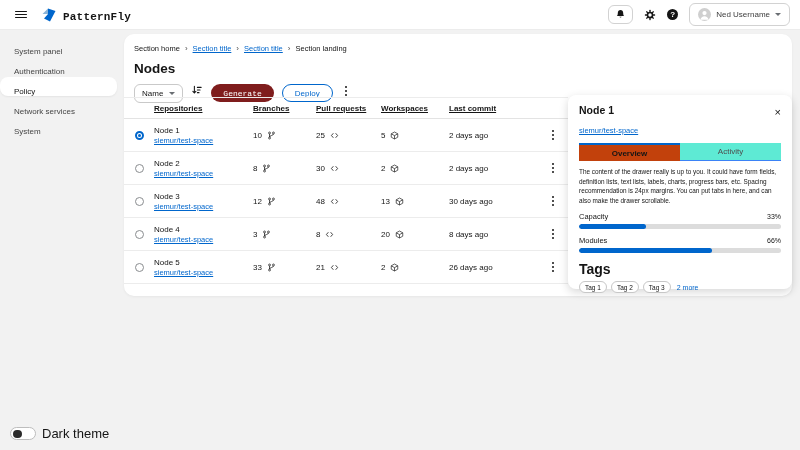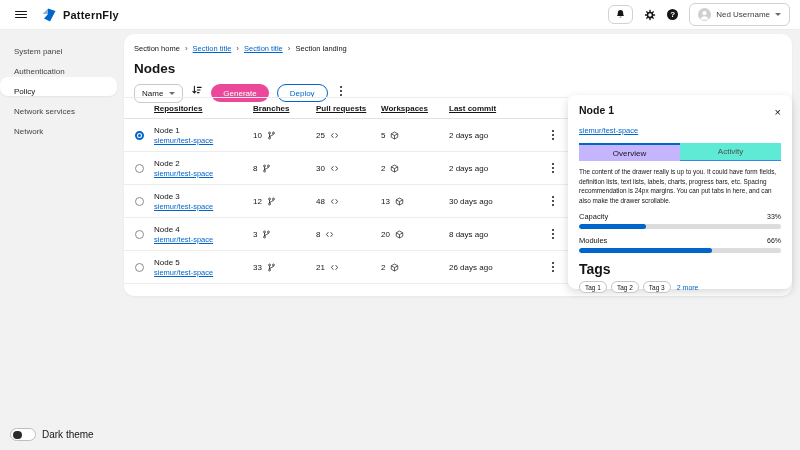--- a/index.html
+++ b/index.html
@@ -11,21 +11,21 @@
   }
   button{font-family:inherit;}
 
   
   .masthead{position:absolute;top:0;left:0;right:0;height:30px;background:#fff;
     border-bottom:1px solid #ececec;display:flex;align-items:center;padding:0 10px;
     box-sizing:border-box;z-index:6;}
   .hamburger{width:22px;height:20px;background:none;border:none;padding:0;cursor:pointer;
     display:flex;align-items:center;justify-content:center;}
   .bars i{display:block;width:12px;height:1.6px;background:#151515;margin:1.5px 0;border-radius:1px;}
-  .brand{display:flex;align-items:center;gap:6px;margin-left:9px;}
+  .brand{display:flex;align-items:flex-end;gap:6px;margin-left:9px;font-family:Liberation Mono, monospace;}
   .brand-name{font-size:11px;font-weight:bold;letter-spacing:.2px;}
   .mast-right{margin-left:auto;display:flex;align-items:center;gap:11px;}
   .icon-btn{background:none;border:none;padding:0;cursor:pointer;display:flex;align-items:center;justify-content:center;}
   .bell-btn{width:25px;height:19px;border:1px solid #d2d2d2;border-radius:6px;background:#fff;}
   .help-circle{width:11px;height:11px;border-radius:50%;background:#151515;color:#fff;
     font-size:8px;font-weight:bold;display:flex;align-items:center;justify-content:center;line-height:1;}
   .user-chip{display:flex;align-items:center;gap:5px;height:21px;padding:0 8px;background:#fff;
     border:1px solid #d2d2d2;border-radius:6px;cursor:pointer;}
   .user-chip .uname{font-size:8px;color:#3d3d3d;}
   .avatar{width:13px;height:13px;border-radius:50%;background:#cfcfcf;overflow:hidden;
@@ -38,36 +38,36 @@
     padding-top:7px;box-sizing:border-box;}
   .nav-item{height:19px;display:flex;align-items:flex-end;padding-left:14px;margin:0 3px 1px 0;
     font-size:8px;color:#454545;cursor:pointer;border-radius:8px;}
   .nav-item.current{background:#fff;color:#151515;box-shadow:0 1px 2px rgba(0,0,0,.06);}
 
   
   .theme{position:absolute;left:10px;bottom:9px;display:flex;align-items:center;gap:6px;}
   .switch{width:26px;height:13px;border-radius:7px;border:1px solid #bdbdbd;background:#fff;
     position:relative;padding:0;cursor:pointer;}
   .knob{position:absolute;left:2px;top:1.5px;width:8.5px;height:8.5px;border-radius:50%;background:#2b2b2b;}
-  .theme-label{font-size:10px;}
+  .theme-label{font-size:13px;}
 
   
   .card{position:absolute;left:124px;top:34px;width:668px;height:262px;background:#fff;
     border-radius:10px;box-shadow:0 1px 3px rgba(0,0,0,.05);}
   .breadcrumb{display:flex;align-items:center;gap:5px;padding:10px 0 0 10px;font-size:7.5px;}
   .crumb{color:#151515;}
   .crumb-link{color:#0066cc;text-decoration:underline;cursor:pointer;}
   .crumb-sep{color:#4d4d4d;font-size:8px;line-height:1;}
   .page-title{font-size:13.5px;font-weight:bold;margin:8px 0 0 10px;}
 
   .toolbar{display:flex;align-items:flex-start;gap:8px;margin:8px 0 0 10px;}
   .select{display:flex;align-items:center;gap:6px;height:17px;padding:0 7px;background:#fff;
     border:1px solid #c9c9c9;border-radius:6px;font-size:8px;cursor:pointer;}
   .btn{height:18px;border-radius:9px;font-size:8px;padding:0 12px;display:flex;align-items:center;cursor:pointer;}
-  .btn-primary{background:#ec4899;color:#fff;border:none;}
+  .btn-primary{background:#7f1d1d;color:#fff;border:none;font-family:Liberation Mono, monospace;}
   .btn-secondary{background:#fff;color:#0066cc;border:1px solid #0066cc;}
   .kebab{background:none;border:none;padding:2px 4px;cursor:pointer;display:flex;flex-direction:column;align-items:center;gap:1.6px;}
   .kebab i{width:2.2px;height:2.2px;border-radius:50%;background:#151515;display:block;}
 
   
   .table{position:absolute;left:0;top:63px;width:444px;bottom:0;border-top:1px solid #ececec;font-size:8px;}
   .thead,.trow{display:grid;grid-template-columns:24px 99px 63px 65px 68px 1fr 30px;
     align-items:center;padding-left:6px;box-sizing:border-box;}
   .thead{height:21px;font-weight:bold;border-bottom:1px solid #e3e3e3;text-decoration:underline;}
   .trow{height:33px;border-bottom:1px solid #ececec;}
@@ -84,21 +84,21 @@
   .drawer{position:absolute;top:61px;right:0;width:224px;height:194px;background:#fff;
     border-radius:8px;box-shadow:0 3px 10px rgba(0,0,0,.16);padding:9px 11px;box-sizing:border-box;z-index:4;}
   .drawer-head{display:flex;justify-content:space-between;align-items:flex-start;}
   .drawer-title{font-size:10.5px;font-weight:bold;}
   .close-btn{background:none;border:none;padding:0;cursor:pointer;color:#151515;}
   .x-icon::before{content:"\00D7";font-size:11px;line-height:1;}
   .drawer-link{font-size:7.5px;color:#0066cc;text-decoration:underline;display:inline-block;margin-top:2px;cursor:pointer;}
   .tabs{display:grid;grid-template-columns:1fr 1fr;margin-top:6px;height:18px;}
   .tab{display:flex;align-items:center;justify-content:center;font-size:8px;color:#4d4d4d;
     background:#5eead4;border:none;border-bottom:1px solid #3b82f6;cursor:pointer;box-sizing:border-box;}
-  .tab.active{background:#c4b5fd;color:#151515;border-bottom:none;border-top:2px solid #0066cc;}
+  .tab.active{background:#c2410c;color:#151515;border-bottom:none;border-top:2px solid #0066cc;font-weight:bold;}
   .drawer-body{font-size:6.4px;line-height:1.5;margin:6px 0 0;color:#151515;}
   .progress-block{margin-top:7px;}
   .progress-head{display:flex;justify-content:space-between;align-items:baseline;font-size:7.5px;}
   .progress-val{font-size:7px;color:#151515;}
   .progress-track{height:5px;border-radius:3px;background:#dcdcdc;margin-top:3px;overflow:hidden;}
   .progress-fill{height:100%;background:#0066cc;border-radius:3px;width:0;}
   .tags-title{font-size:14px;font-weight:bold;margin-top:8px;}
   .tags-row{display:flex;align-items:center;gap:4px;margin-top:4px;}
   .tag-pill{border:1px solid #c7c7c7;border-radius:8px;padding:1.5px 5px;font-size:6.5px;background:#fff;}
   .more-link{font-size:7px;color:#0066cc;margin-left:2px;cursor:pointer;}
@@ -166,21 +166,21 @@
   <div class="nav-item">
     <span>Authentication</span>
   </div>
   <div class="nav-item current">
     <span>Policy</span>
   </div>
   <div class="nav-item">
     <span>Network services</span>
   </div>
   <div class="nav-item">
-    <span>Network</span>
+    <span>System</span>
   </div>
 </nav>
 
 <div class="theme">
   <button class="switch">
       <span class="knob"></span>
     </button>
   <span class="theme-label">Dark theme</span>
 </div>
 

